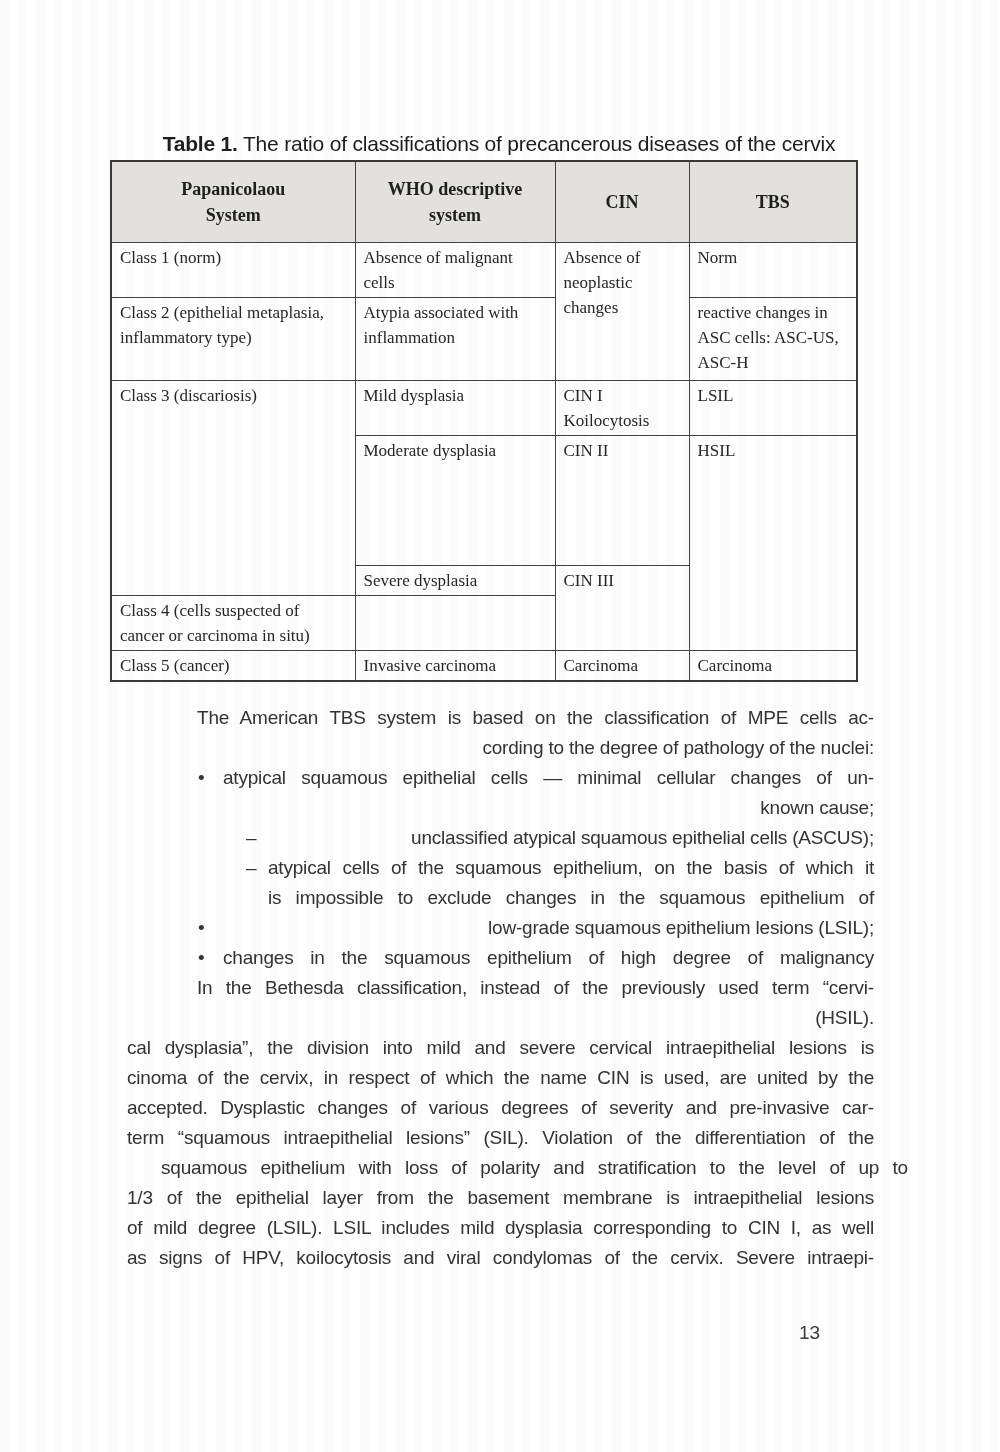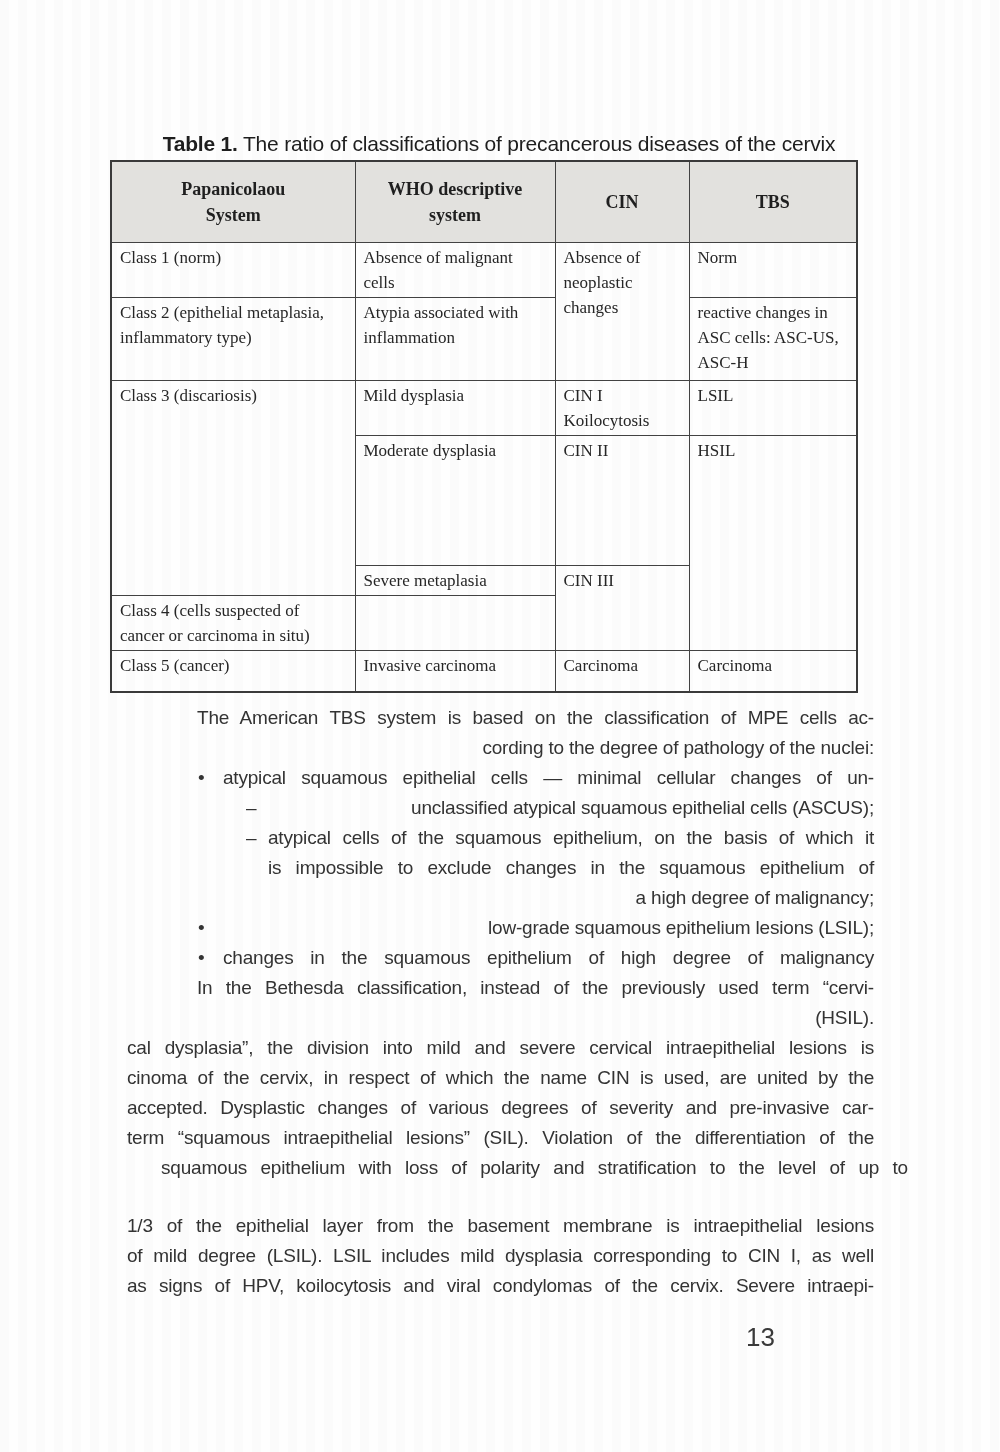--- a/index.html
+++ b/index.html
@@ -38,21 +38,21 @@
   }
   .bline{
     position:relative;box-sizing:border-box;width:747px;height:30px;
     font-size:19px;line-height:30px;color:#333;letter-spacing:-0.2px;
     text-align:right;
   }
   .bline.just{text-align:justify;text-align-last:justify;}
   .bline .marker{position:absolute;top:0;line-height:30px;}
   .page-number{
     position:absolute;left:746px;top:1322px;width:127px;
-    text-align:left;font-size:26px;color:#3a3a3a;
+    text-align:center;font-size:19px;color:#3a3a3a;
   }
 </style>
 </head>
 <body>
 
 <div class="page">
 
   <div class="table-title"><span class="tbold">Table 1.</span><span> The ratio of classifications of precancerous diseases of the cervix</span></div>
 
   <table class="cls-table" id="cls-table">
@@ -89,53 +89,53 @@
           <td>Mild dysplasia</td>
           <td>CIN I Koilocytosis</td>
           <td>LSIL</td>
         </tr>
         <tr style="height: 130px;">
           <td>Moderate dysplasia</td>
           <td>CIN II</td>
           <td rowspan="3">HSIL</td>
         </tr>
         <tr style="height: 28px;">
-          <td>Severe metaplasia</td>
+          <td>Severe dysplasia</td>
           <td rowspan="2">CIN III</td>
         </tr>
         <tr style="height: 54px;">
           <td>Class 4 (cells suspected of cancer or carcinoma in situ)</td>
           <td></td>
         </tr>
-        <tr style="height: 41px;">
+        <tr style="height: 30px;">
           <td>Class 5 (cancer)</td>
           <td>Invasive carcinoma</td>
           <td>Carcinoma</td>
           <td>Carcinoma</td>
         </tr>
       </tbody>
   </table>
 
   <div class="body-text" id="body-text">
       <div class="bline just" style="padding-left: 70px;">The American TBS system is based on the classification of MPE cells ac-</div>
       <div class="bline" style="padding-left: 0px;">cording to the degree of pathology of the nuclei:</div>
       <div class="bline just" style="padding-left: 96px;"><span class="marker" style="left: 71px;">•</span>atypical squamous epithelial cells — minimal cellular changes of un-</div>
+      <div class="bline" style="padding-left: 96px;">known cause;</div>
       <div class="bline" style="padding-left: 141px;"><span class="marker" style="left: 119px;">–</span>unclassified atypical squamous epithelial cells (ASCUS);</div>
       <div class="bline just" style="padding-left: 141px;"><span class="marker" style="left: 119px;">–</span>atypical cells of the squamous epithelium, on the basis of which it</div>
       <div class="bline just" style="padding-left: 141px;">is impossible to exclude changes in the squamous epithelium of</div>
-      <div class="bline" style="padding-left: 141px;">a high degree of malignancy;</div>
       <div class="bline" style="padding-left: 96px;"><span class="marker" style="left: 71px;">•</span>low-grade squamous epithelium lesions (LSIL);</div>
       <div class="bline just" style="padding-left: 96px;"><span class="marker" style="left: 71px;">•</span>changes in the squamous epithelium of high degree of malignancy</div>
       <div class="bline just" style="padding-left: 70px;">In the Bethesda classification, instead of the previously used term “cervi-</div>
       <div class="bline" style="padding-left: 96px;">(HSIL).</div>
       <div class="bline just" style="padding-left: 0px;">cal dysplasia”, the division into mild and severe cervical intraepithelial lesions is</div>
       <div class="bline just" style="padding-left: 0px;">cinoma of the cervix, in respect of which the name CIN is used, are united by the</div>
       <div class="bline just" style="padding-left: 0px;">accepted. Dysplastic changes of various degrees of severity and pre-invasive car-</div>
       <div class="bline just" style="padding-left: 0px;">term “squamous intraepithelial lesions” (SIL). Violation of the differentiation of the</div>
       <div class="bline just" style="padding-left: 0px; margin-left: 34px;">squamous epithelium with loss of polarity and stratification to the level of up to</div>
-      <div class="bline just" style="padding-left: 0px; margin-top: 28px;">1/3 of the epithelial layer from the basement membrane is intraepithelial lesions</div>
+      <div class="bline just" style="padding-left: 0px;">1/3 of the epithelial layer from the basement membrane is intraepithelial lesions</div>
       <div class="bline just" style="padding-left: 0px;">of mild degree (LSIL). LSIL includes mild dysplasia corresponding to CIN I, as well</div>
       <div class="bline just" style="padding-left: 0px;">as signs of HPV, koilocytosis and viral condylomas of the cervix. Severe intraepi-</div>
     </div>
 
   <div class="page-number">13</div>
 
 </div>
 
 </body></html>

